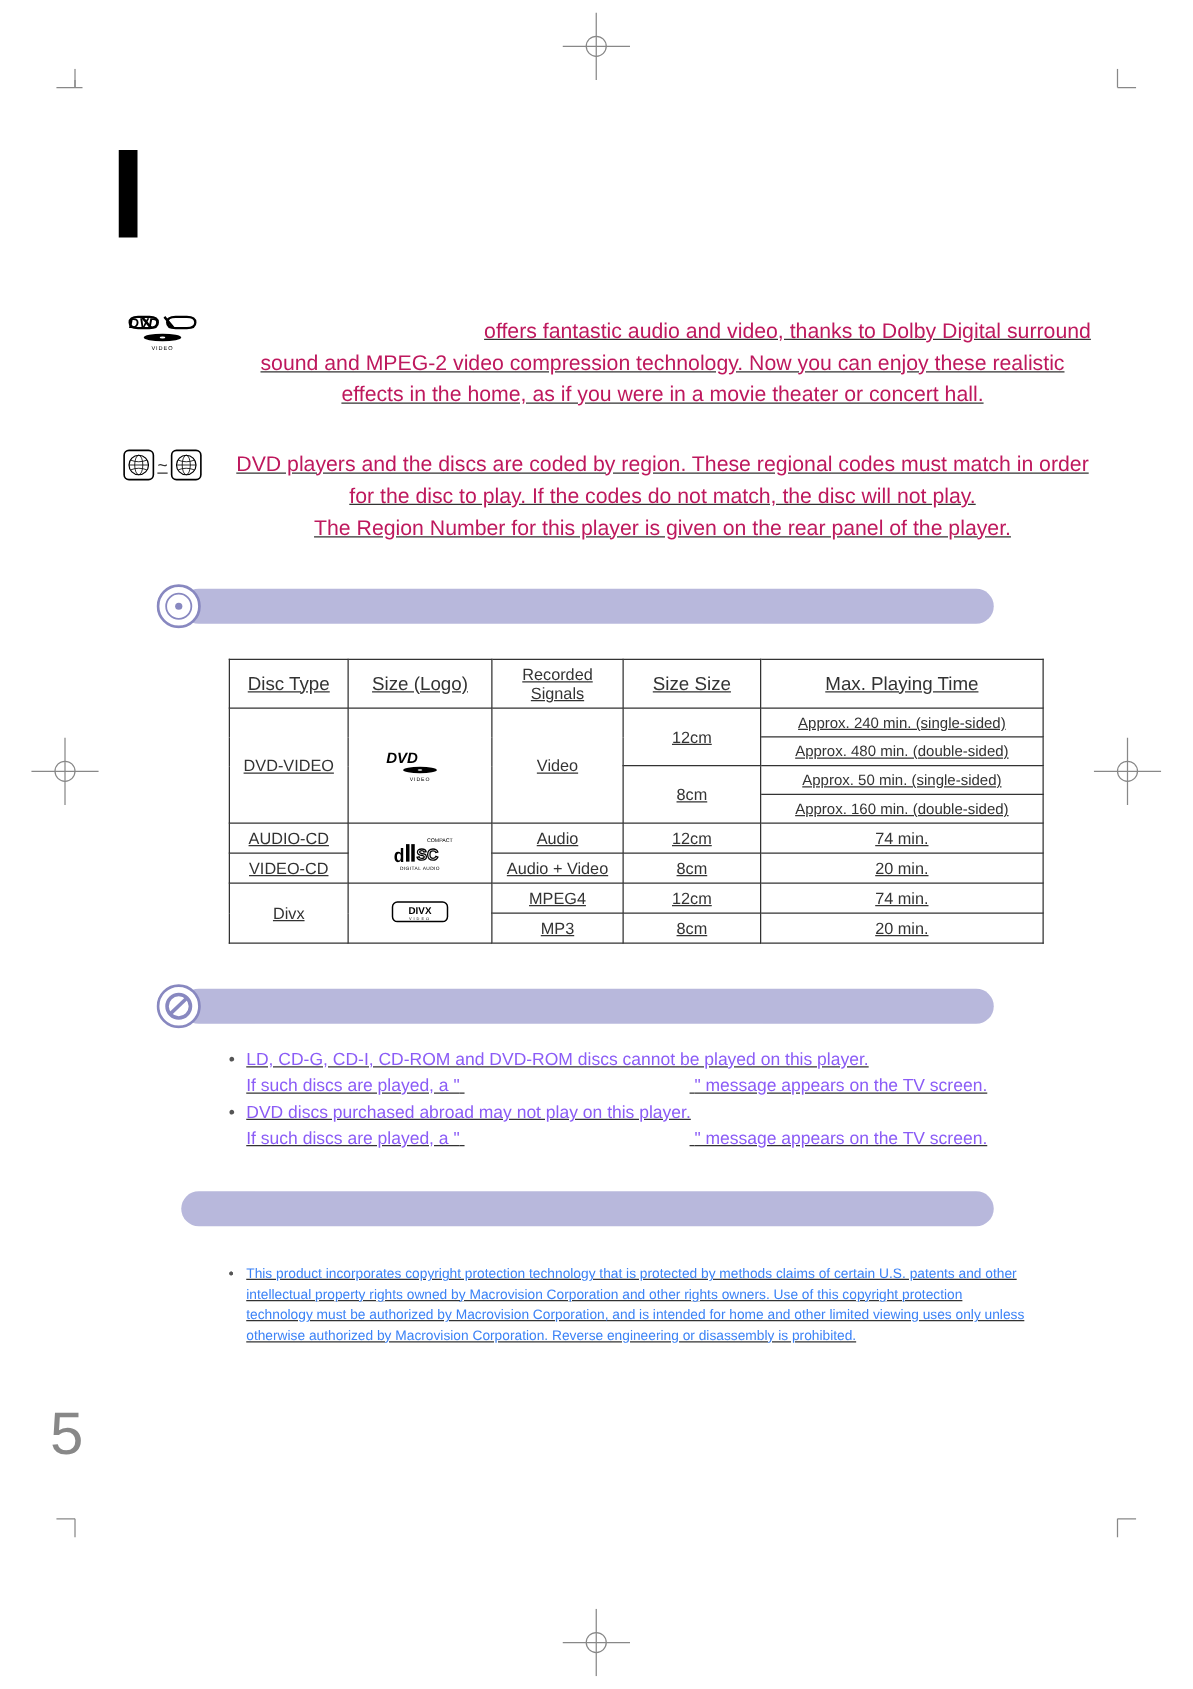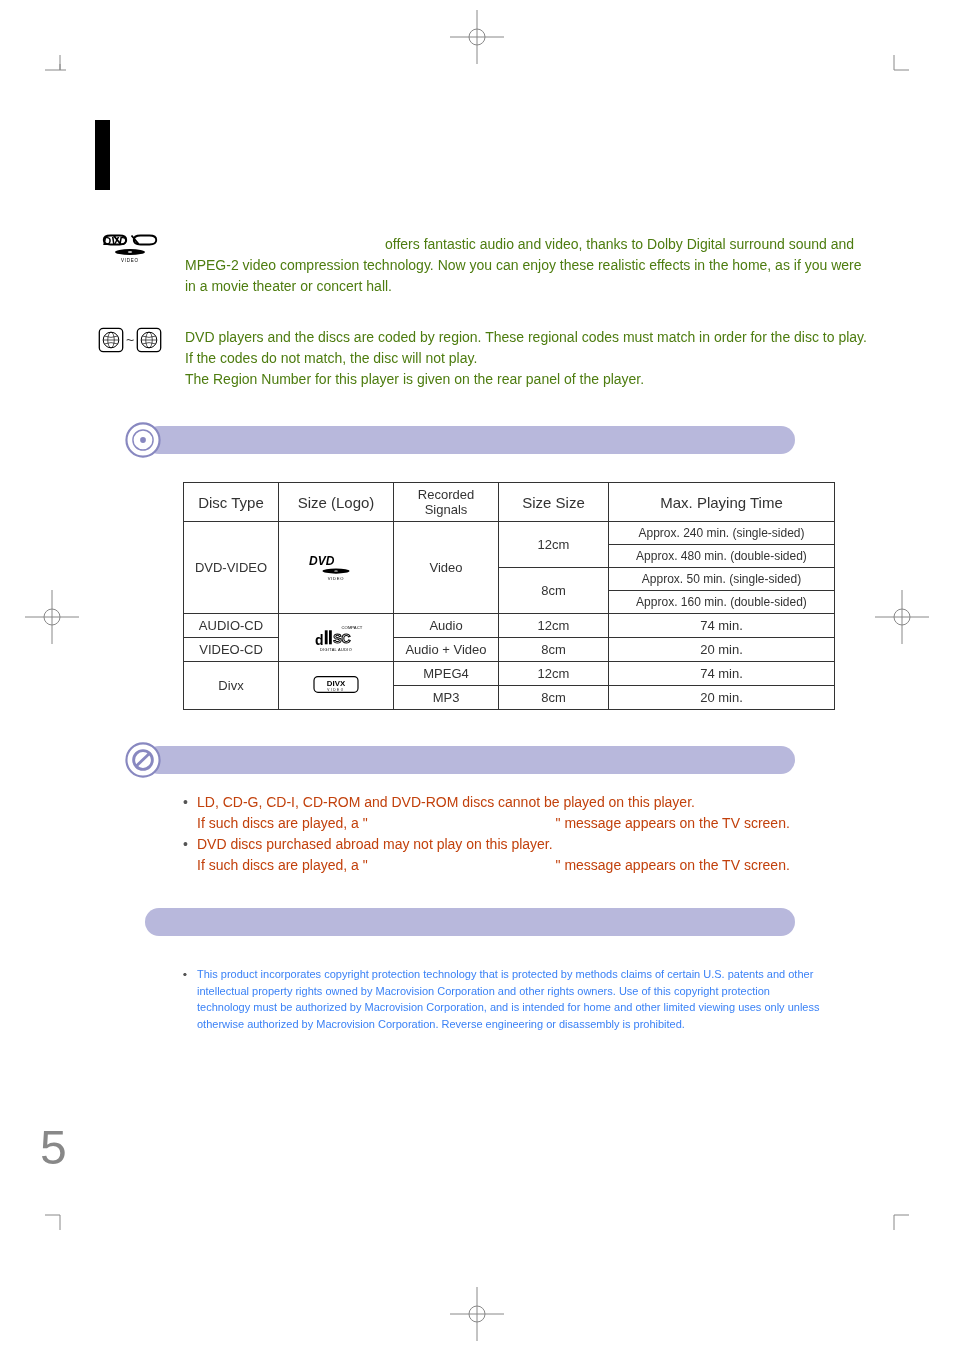--- a/index.html
+++ b/index.html
@@ -7,22 +7,23 @@
       font-family: Arial, Helvetica, sans-serif;
       background: #fff;
       width: 954px;
       height: 1351px;
       position: relative;
       color: #333;
     }
     .page-content {
       position: absolute;
       left: 95px;
-      top: 104px;
+      top: 122px;
       width: 780px;
+      text-decoration: underline;
     }
     .black-bar {
       position: absolute;
       left: 95px;
       top: 120px;
       width: 15px;
       height: 70px;
       background: #000;
     }
     .section-dvd {
@@ -40,23 +41,24 @@
     .icon-holder {
       width: 70px;
       display: flex;
       justify-content: center;
       align-items: center;
       flex-shrink: 0;
     }
     .dvd-logo { width: 60px; }
     .region-globe-pair { display: flex; align-items: center; gap: 2px; }
     .body-text {
-      font-size: 14px;
+      font-size: 17px;
       line-height: 1.5;
-      color: #4d7c0f;
+      color: #be185d;
+      text-align: center;
     }
     .small-note {
       font-size: 12px;
       color: #666;
       line-height: 1.4;
     }
     .pill-header {
       background: #b8b8dc;
       border-radius: 14px;
       height: 28px;
@@ -93,21 +95,21 @@
     .disc-table td { height: 22px; }
     .narrow-col { font-size: 12px; }
     .logo-cell svg { display: block; margin: 0 auto; }
     .not-play-list {
       margin-top: 18px;
       margin-left: 88px;
       list-style: none;
     }
     .not-play-list li {
       font-size: 14px;
-      color: #c2410c;
+      color: #8b5cf6;
       line-height: 1.5;
       position: relative;
       padding-left: 14px;
     }
     .not-play-list li::before {
       content: "•";
       position: absolute;
       left: 0;
       color: #555;
     }

